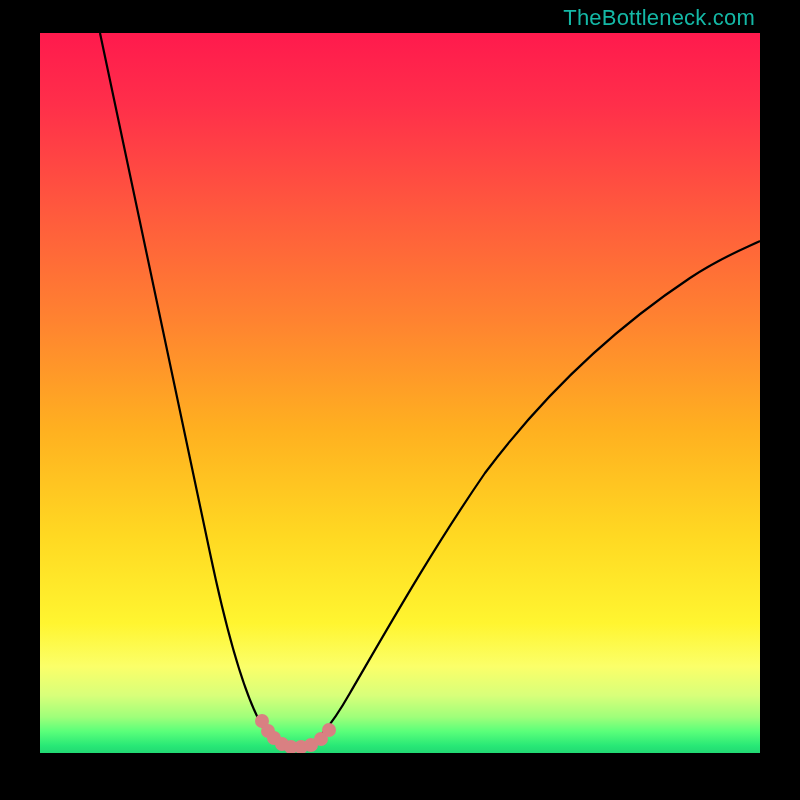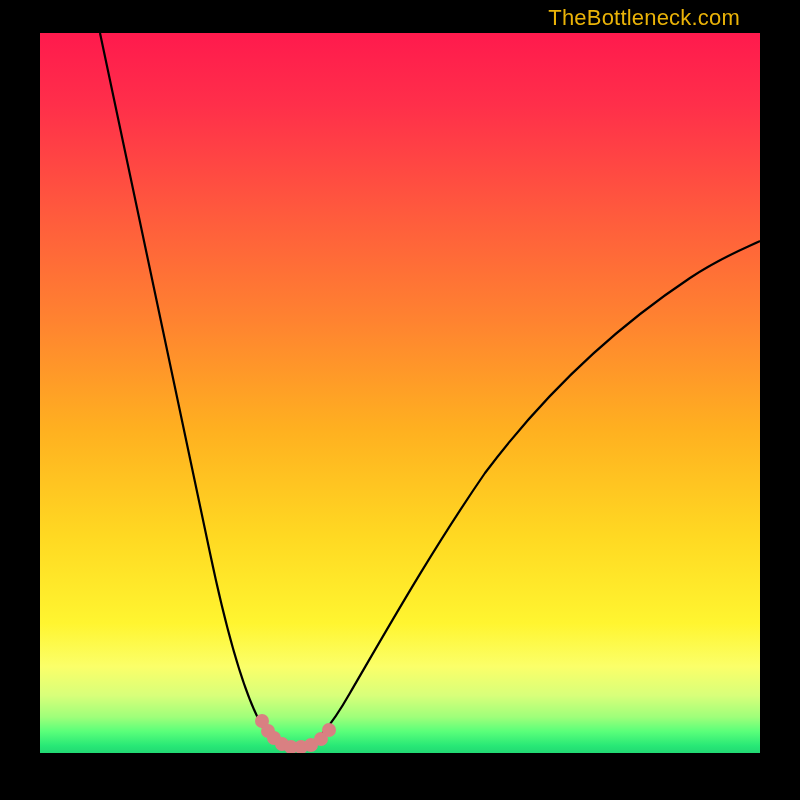--- a/index.html
+++ b/index.html
@@ -53,25 +53,25 @@
   .curve-svg {
     position: absolute;
     left: 0;
     top: 0;
     width: 720px;
     height: 720px;
   }
   .watermark {
     position: absolute;
     top: 5px;
-    right: 60px;
+    right: 45px;
     font-family: Arial, Helvetica, sans-serif;
     font-size: 22px;
     font-weight: 500;
-    color: #eab308;
+    color: #14b8a6;
     letter-spacing: 0.2px;
   }
 </style>
 </head>
 <body>
 
 <div class="frame">
   <div class="watermark">TheBottleneck.com</div>
 
   <div class="plot-area">

